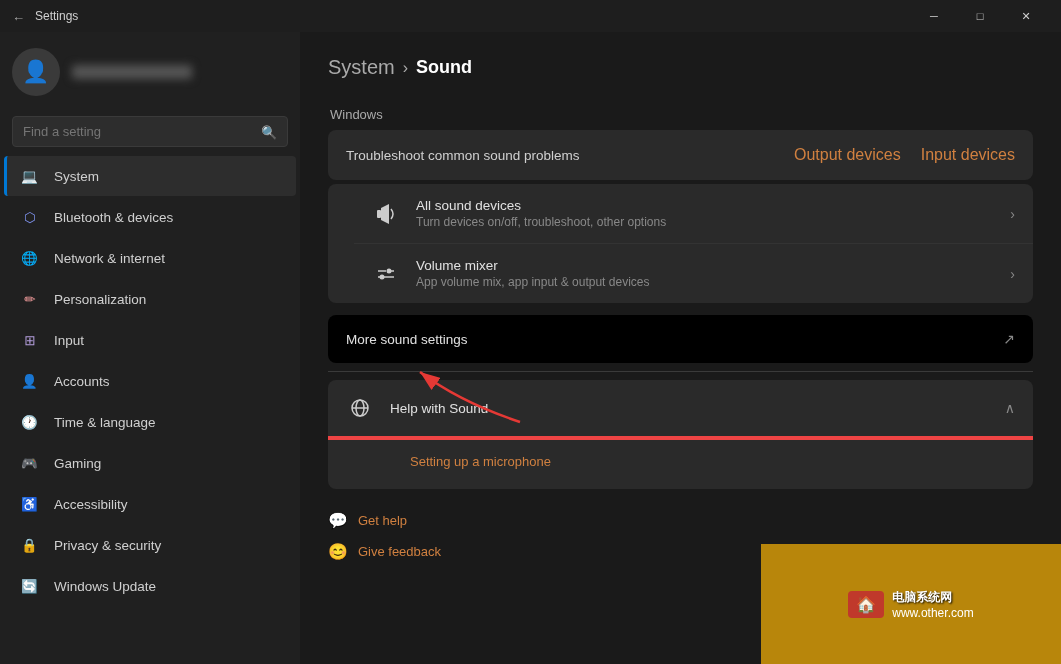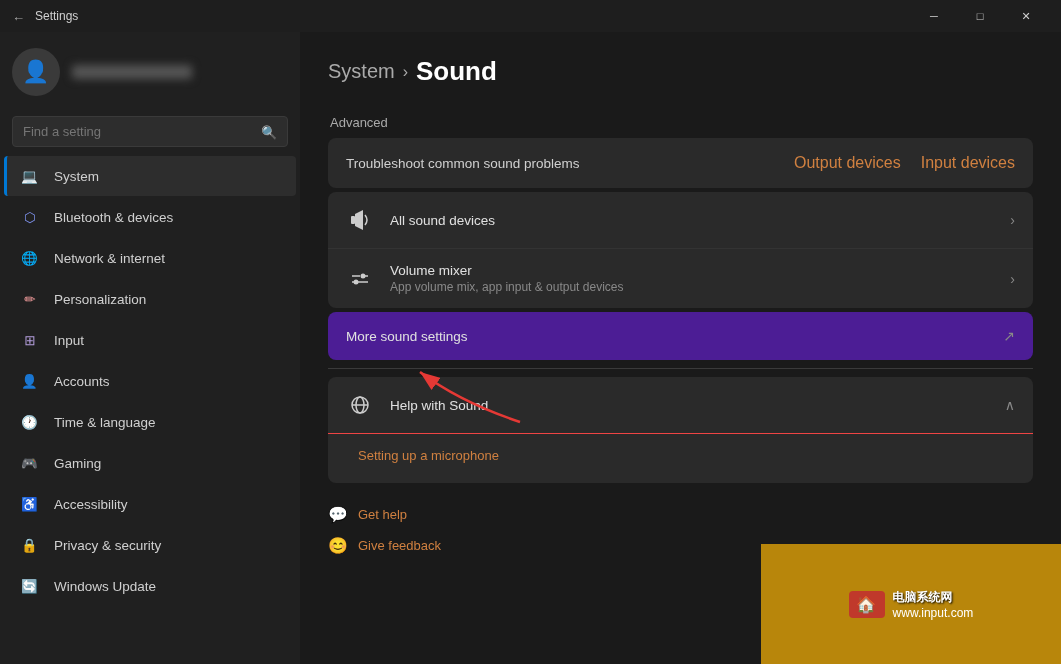--- a/index.html
+++ b/index.html
@@ -166,39 +166,40 @@
     .breadcrumb-system {
       font-size: 20px;
       color: #aaa;
       font-weight: 400;
     }
     .breadcrumb-sep {
       color: #aaa;
       font-size: 16px;
     }
     .breadcrumb-current {
-      font-size: 26px;
+      font-size: 18px;
       font-weight: 700;
       color: #fff;
     }
 
     
     .section-label {
       font-size: 13px;
       color: #aaa;
       margin-bottom: 8px;
       padding: 0 2px;
     }
 
     
     .card {
       background: #2a2a2a;
       border-radius: 8px;
-      margin-bottom: 4px;
+      margin-bottom: 12px;
       overflow: hidden;
+      padding-left: 26px;
     }
 
     
     .troubleshoot-row {
       display: flex;
       align-items: center;
       justify-content: space-between;
       padding: 16px 18px;
       background: #2a2a2a;
       border-radius: 8px;
@@ -261,21 +262,21 @@
       font-size: 14px;
       color: #888;
     }
 
     
     .more-settings-row {
       display: flex;
       align-items: center;
       justify-content: space-between;
       padding: 16px 18px;
-      background: #4c1d95;
+      background: #000000;
       border-radius: 8px;
       cursor: pointer;
     }
     .more-settings-text {
       font-size: 13.5px;
       color: #e0e0e0;
     }
 
     
     .divider {
@@ -305,22 +306,22 @@
     .help-title {
       font-size: 13.5px;
       color: #e0e0e0;
     }
     .chevron-up {
       font-size: 14px;
       color: #888;
     }
 
     .help-content {
-      padding: 8px 18px 14px 30px;
-      border-top: 1px solid #ef4444;
+      padding: 8px 18px 14px 82px;
+      border-top: 4px solid #ef4444;
     }
     .help-link {
       font-size: 13px;
       color: #d08040;
       cursor: pointer;
       display: block;
       padding: 6px 0;
     }
 
     
@@ -471,21 +472,21 @@
   </div>
 
   <div class="content" style="position:relative;">
 
     <div class="breadcrumb">
       <span class="breadcrumb-system">System</span>
       <span class="breadcrumb-sep">›</span>
       <span class="breadcrumb-current">Sound</span>
     </div>
 
-    <div class="section-label">Advanced</div>
+    <div class="section-label">Windows</div>
 
     <div class="troubleshoot-row">
       <span class="troubleshoot-text">Troubleshoot common sound problems</span>
       <div class="troubleshoot-links">
         <span class="link-text">Output devices</span>
         <span class="link-text">Input devices</span>
       </div>
     </div>
 
     <div class="card">
@@ -493,20 +494,21 @@
         <div class="setting-row-left">
           <div class="setting-icon">
             <svg width="22" height="22" viewBox="0 0 22 22" fill="none">
               <rect x="2" y="7" width="4" height="8" rx="1" fill="#ccc"></rect>
               <polygon points="6,5 14,1 14,21 6,17" fill="#ccc"></polygon>
               <path d="M16 6 Q20 11 16 16" stroke="#ccc" stroke-width="1.5" fill="none"></path>
             </svg>
           </div>
           <div class="setting-info">
             <div class="setting-title">All sound devices</div>
+            <div class="setting-subtitle">Turn devices on/off, troubleshoot, other options</div>
           </div>
         </div>
         <span class="chevron">›</span>
       </div>
       <div class="setting-row">
         <div class="setting-row-left">
           <div class="setting-icon">
             <svg width="22" height="22" viewBox="0 0 22 22" fill="none">
               <line x1="3" y1="8" x2="11" y2="8" stroke="#ccc" stroke-width="1.5"></line>
               <line x1="3" y1="14" x2="19" y2="14" stroke="#ccc" stroke-width="1.5"></line>
@@ -576,16 +578,16 @@
 
 </div>
 
 <div class="watermark">
   <div style="display:flex; align-items:center; gap:8px;">
     <div style="background:#c0392b; padding:4px 8px; border-radius:4px;">
       <span style="color:white; font-size:16px; font-weight:bold;">🏠</span>
     </div>
     <div>
       <div class="watermark-text">电脑系统网</div>
-      <div class="watermark-sub">www.input.com</div>
+      <div class="watermark-sub">www.other.com</div>
     </div>
   </div>
 </div>
 
 </body></html>

